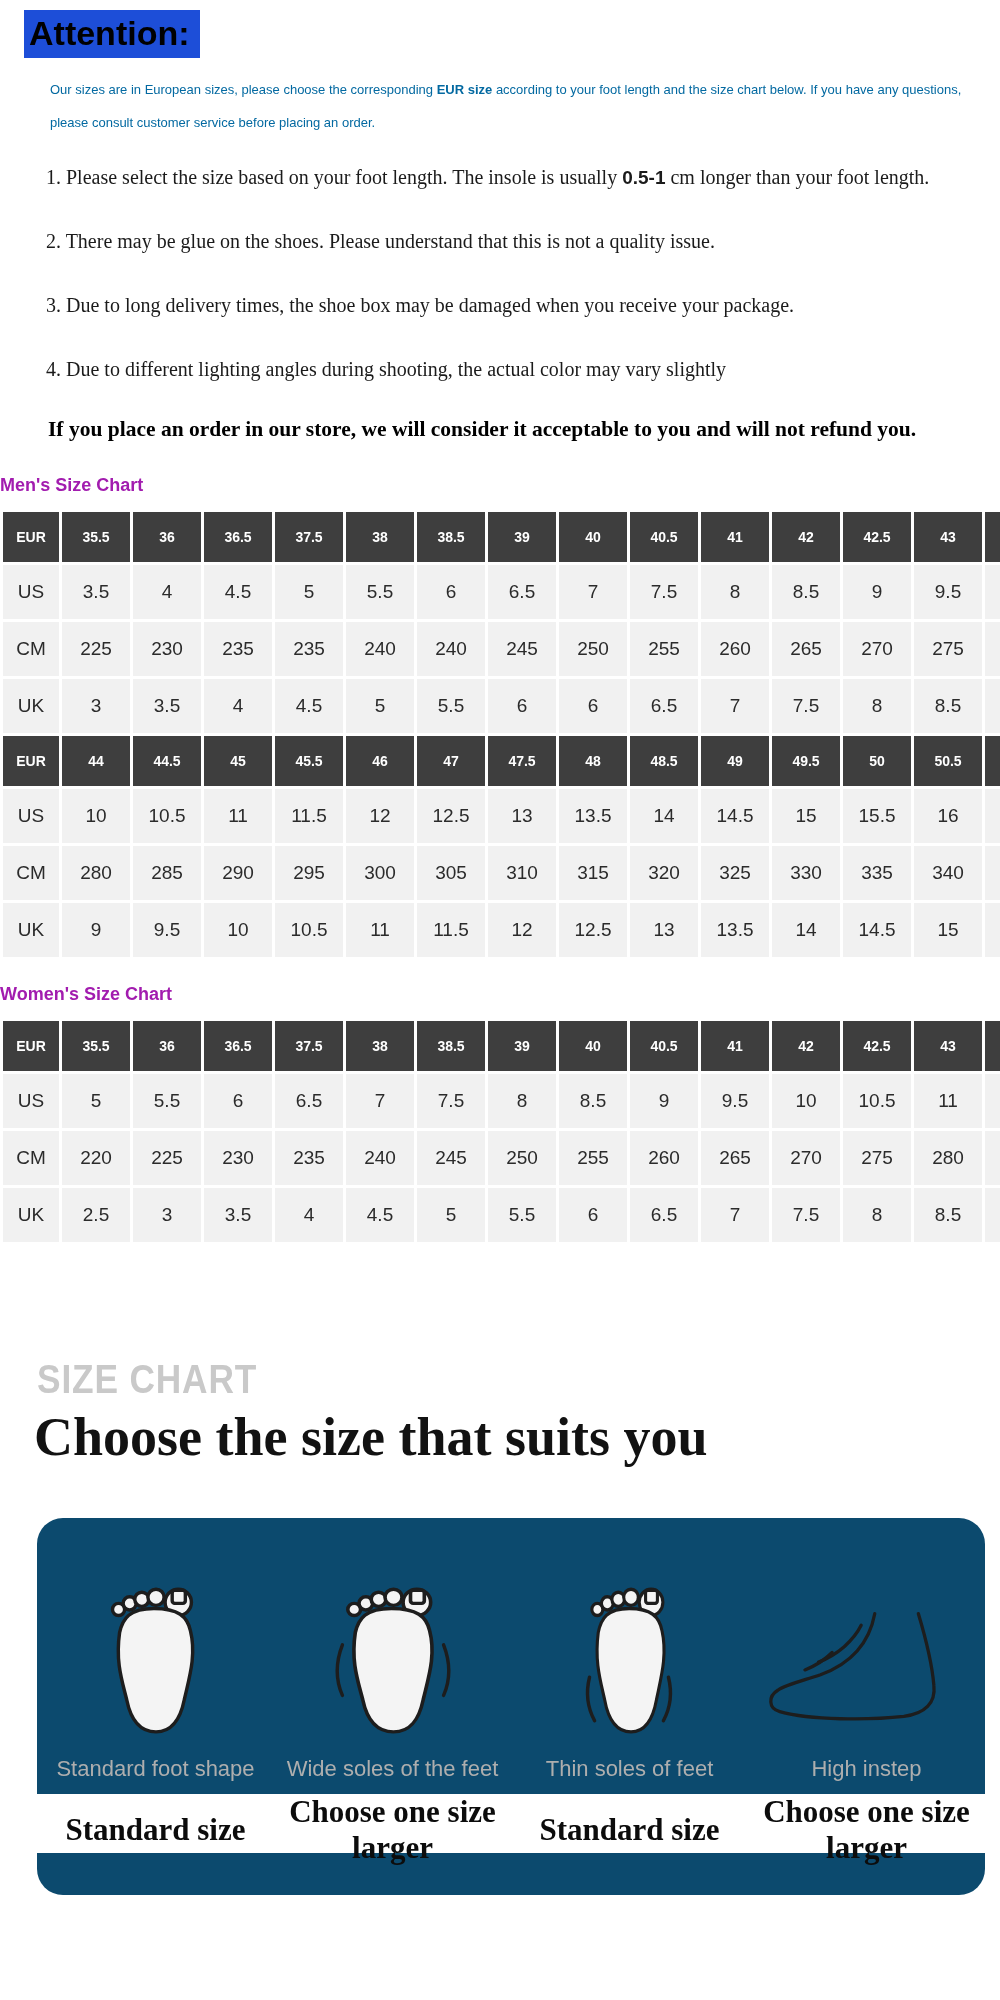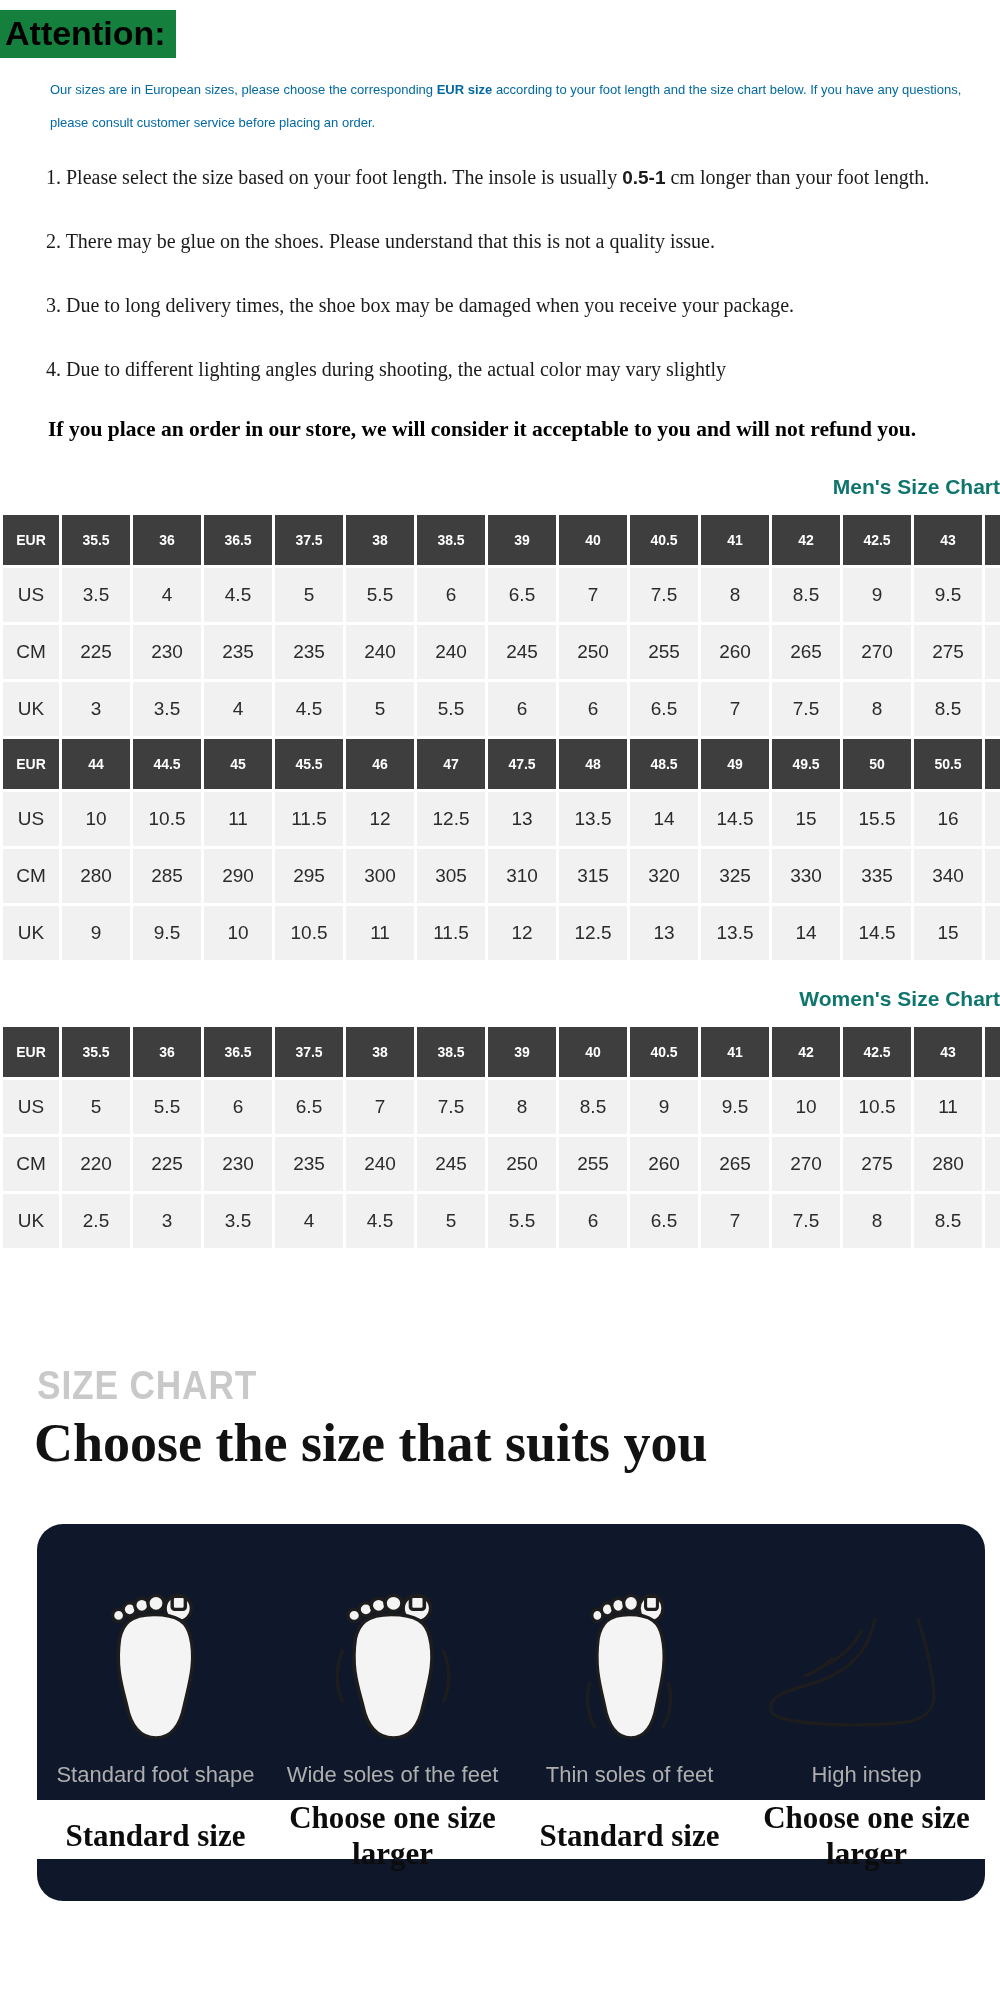--- a/index.html
+++ b/index.html
@@ -3,21 +3,21 @@
 <meta charset="utf-8">
 <style>
   html,body{margin:0;padding:0;}
   body{
     width:1000px;height:2000px;background:#ffffff;overflow:hidden;
     font-family:"Liberation Sans",sans-serif;color:#111;
     position:relative;
   }
   
   .attention{
-    display:inline-block;margin:10px 0 0 0;background:#15803d;
+    display:inline-block;margin:10px 0 0 24px;background:#1d4ed8;
     font-weight:bold;font-size:34px;line-height:44px;padding:1px 10px 3px 5px;
     color:#000;letter-spacing:0;
   }
   
   .intro{
     margin:15px 0 0 50px;width:948px;font-size:13px;line-height:33px;color:#0369a1;
   }
   .intro b{font-weight:bold;}
   
   .notes{margin:0;padding:0;list-style:none;}
@@ -27,21 +27,21 @@
   }
   .note:first-child{margin-top:27px;}
   .note b{font-family:"Liberation Sans",sans-serif;font-size:19px;font-weight:bold;}
   
   .warning{
     margin:36px 0 0 48px;font-family:"Liberation Serif",serif;font-weight:bold;
     font-size:21.5px;color:#000;white-space:nowrap;
   }
   
   .chart-title{
-    text-align:right;font-weight:bold;font-size:21px;color:#0f766e;margin-top:33px;
+    text-align:left;font-weight:bold;font-size:18px;color:#a21caf;margin-top:33px;
   }
   .chart-title.women{margin-top:24px;}
   
   .table-wrap{width:1000px;overflow:hidden;margin-top:13px;}
   table.size-table{
     border-collapse:separate;border-spacing:3px;table-layout:fixed;width:1056px;
   }
   table.size-table td{
     text-align:center;vertical-align:middle;padding:0;
   }
@@ -52,21 +52,21 @@
     margin:113px 0 0 37px;font-weight:bold;font-size:41px;line-height:42px;
     color:#c9c9c9;letter-spacing:1px;transform:scaleX(.86);transform-origin:left;
     display:inline-block;
   }
   .big-heading{
     margin:6px 0 0 34px;font-family:"Liberation Serif",serif;font-size:54px;
     line-height:62px;color:#121212;font-weight:bold;
   }
   
   .panel{
-    margin:50px 0 0 37px;width:948px;height:377px;background:#0f172a;
+    margin:50px 0 0 37px;width:948px;height:377px;background:#0c4a6e;
     border-radius:26px;overflow:hidden;
   }
   .icons-row{
     display:grid;grid-template-columns:repeat(4,1fr);align-items:end;
     height:226px;padding-top:22px;box-sizing:border-box;
   }
   .icon-cell{display:flex;justify-content:center;align-items:flex-end;}
   .labels-row{
     display:grid;grid-template-columns:repeat(4,1fr);align-items:center;
     height:50px;text-align:center;color:#aeaeae;font-size:22px;

